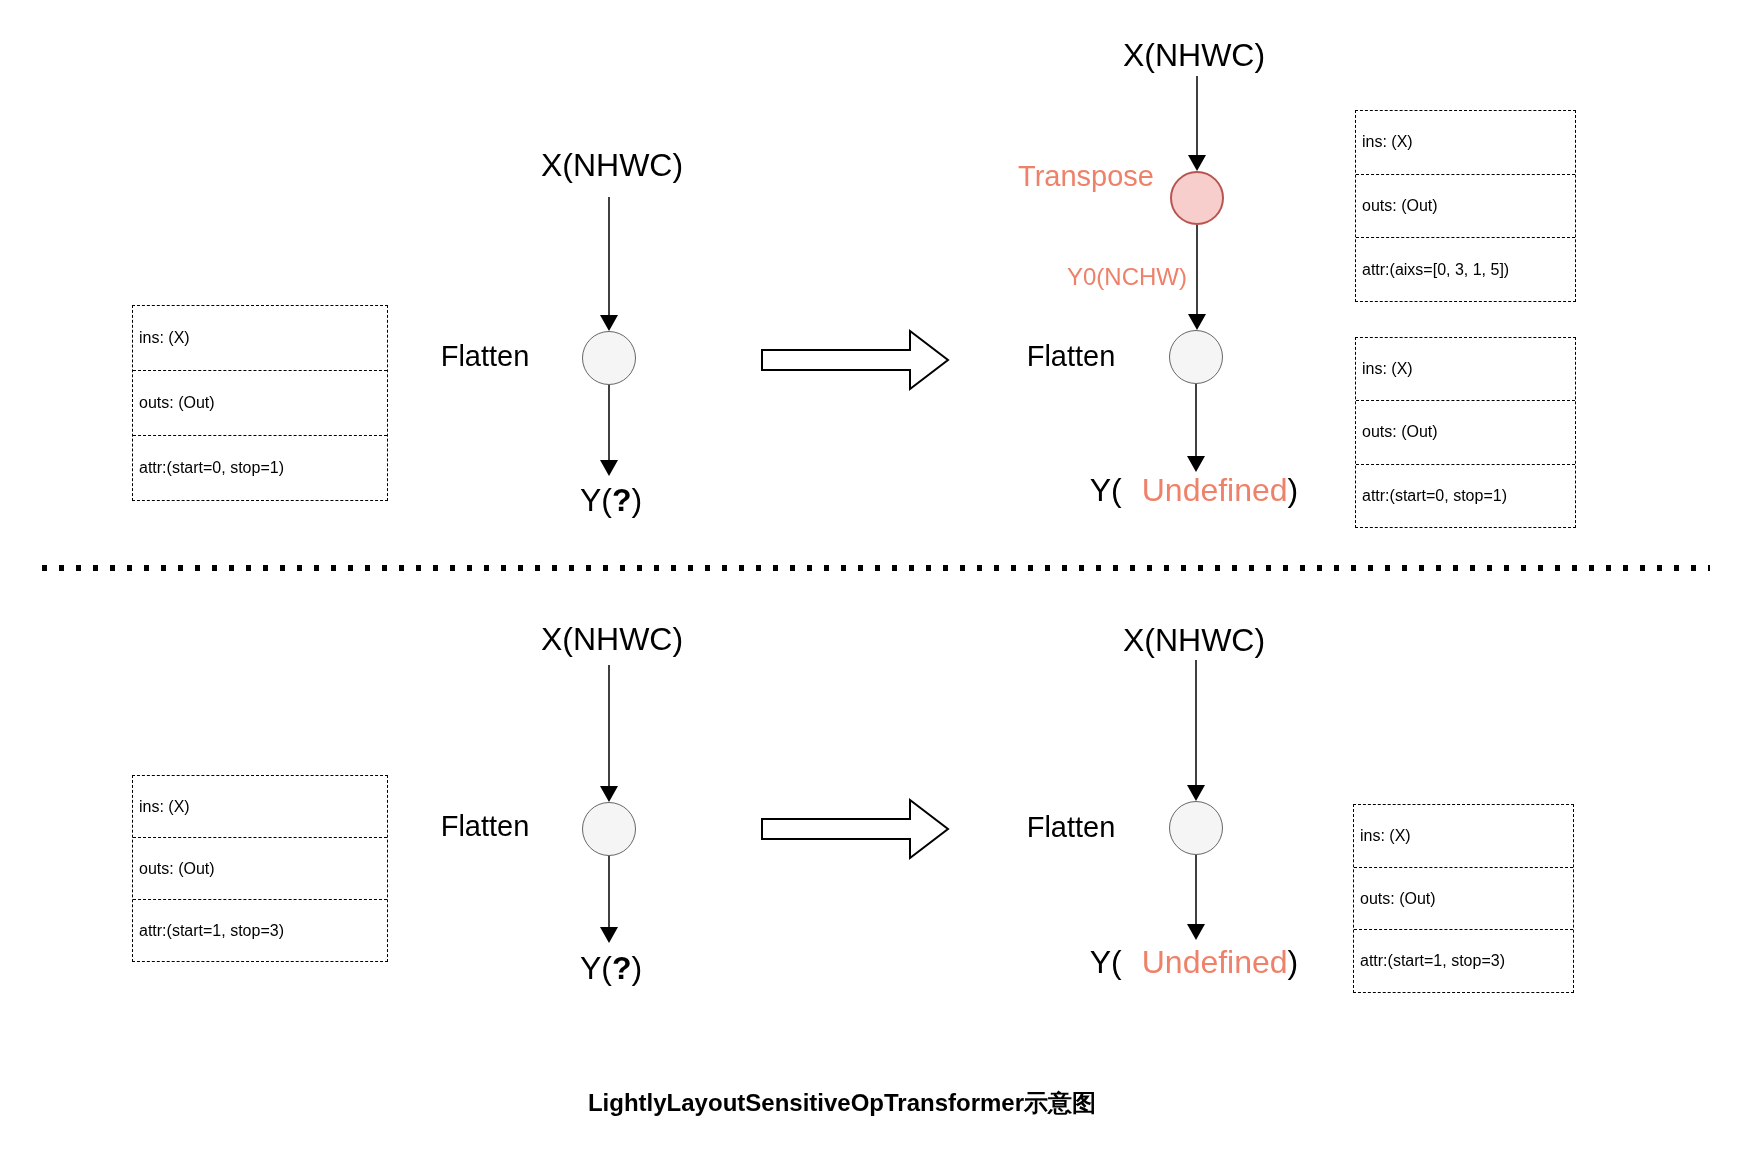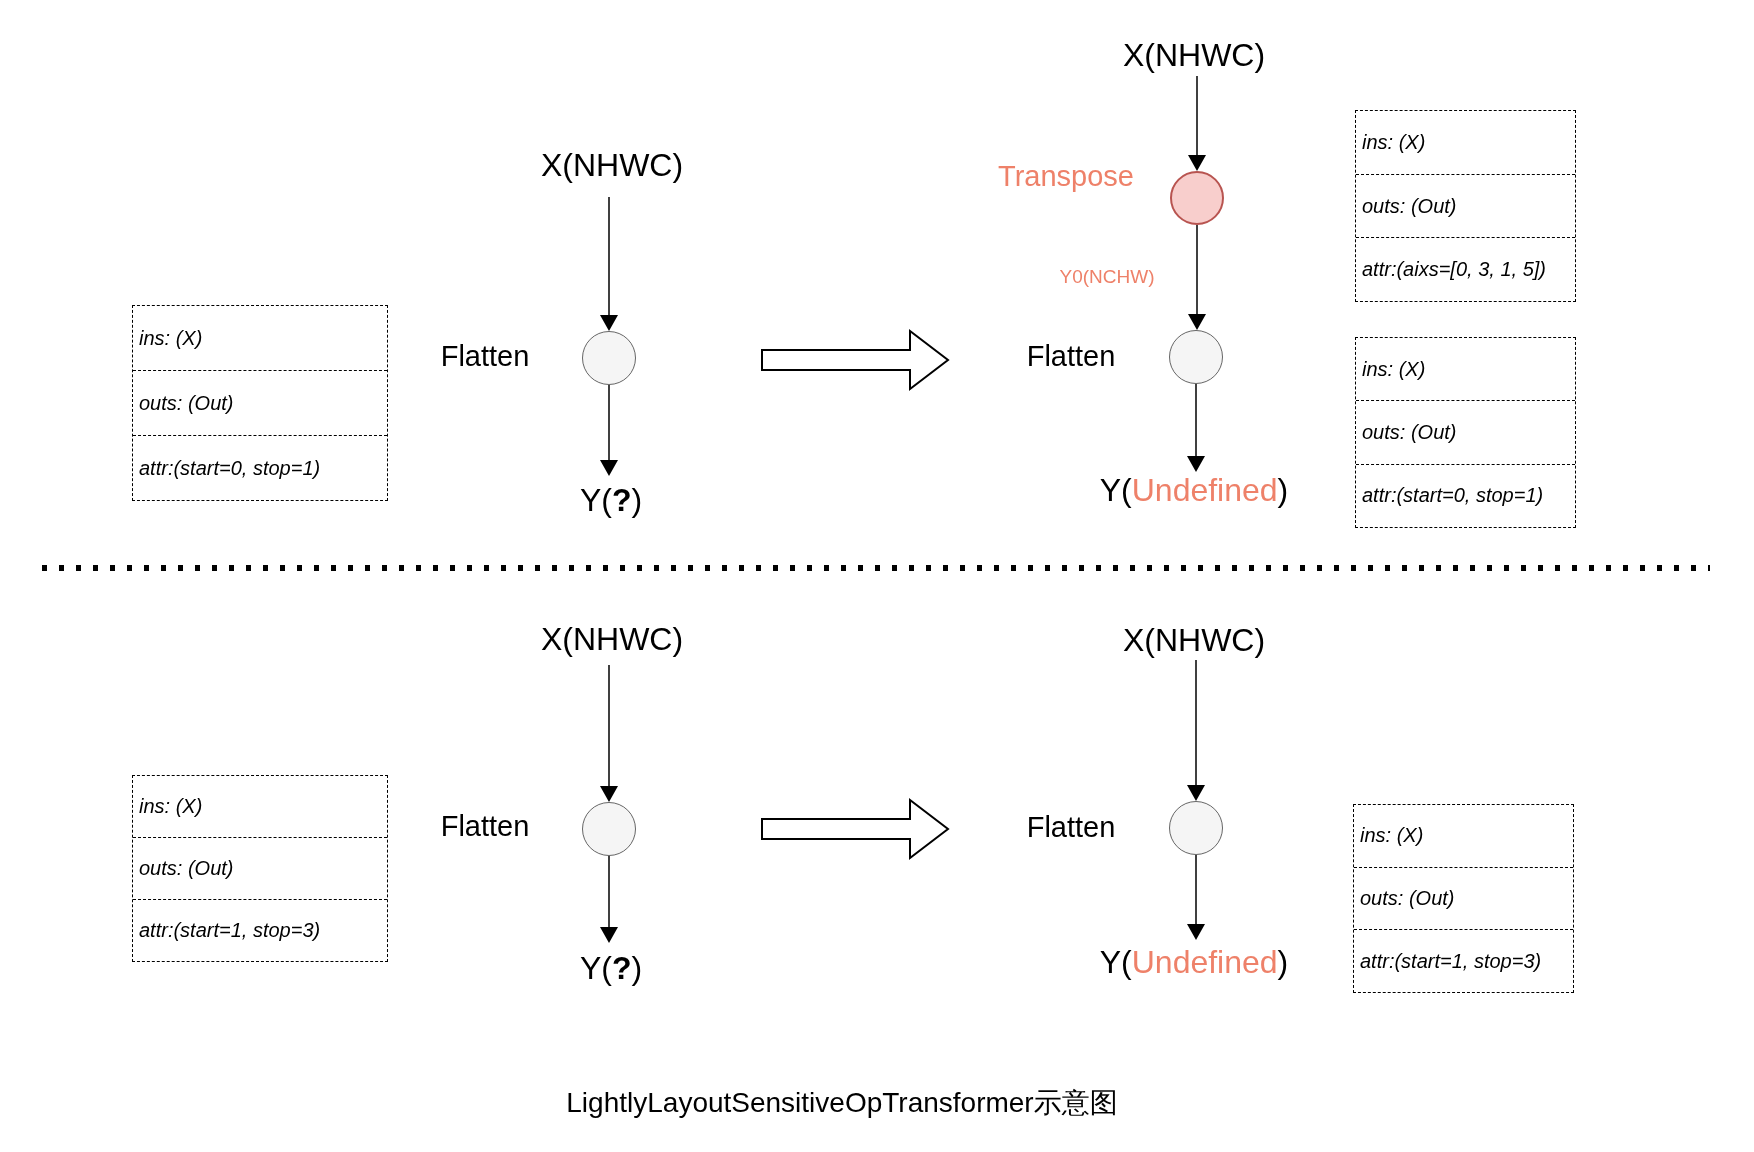--- a/index.html
+++ b/index.html
@@ -16,23 +16,23 @@
 
   
   .label {
     position: absolute;
     transform: translate(-50%, -50%);
     white-space: nowrap;
     line-height: 1.1;
   }
   .s26 { font-size: 32px; }
   .s29 { font-size: 29px; }
-  .s24 { font-size: 19px; }
+  .s24 { font-size: 24px; }
   .bold { font-weight: bold; }
-  .accent { color: var(--accent, #EE8169); }
+  .accent { color: var(--accent, #EE8169); margin-left: 20px; }
 
   
   .node {
     position: absolute;
     width: 54px;
     height: 54px;
     border-radius: 50%;
     box-sizing: border-box;
   }
   .node.gray { background: var(--node-fill, #F5F5F5); border: 1.6px solid var(--node-stroke, #666666); }
@@ -45,42 +45,41 @@
     border: 1.6px dashed #000;
     display: flex;
     flex-direction: column;
     background: transparent;
   }
   .attr-row {
     flex: 1;
     display: flex;
     align-items: center;
     padding-left: 6px;
-    font-size: 20px;
+    font-size: 16px;
     border-bottom: 1.6px dashed #000;
     white-space: nowrap;
-    font-style: italic;
   }
   .attr-row:last-child { border-bottom: none; }
 
   
   .divider {
     position: absolute;
     left: 42px;
     top: 565px;
     width: 1668px;
     height: 6px;
     background: repeating-linear-gradient(90deg, #000 0 5px, transparent 5px 17px);
   }
 
   .caption {
     position: absolute;
     transform: translate(-50%, -50%);
-    font-size: 28px;
-    font-weight: normal;
+    font-size: 24px;
+    font-weight: bold;
     white-space: nowrap;
   }
 
   svg .edge { stroke: #000; stroke-width: 1.5px; }
   svg .head { fill: #000; stroke: none; }
   svg .bigarrow { fill: #fff; stroke: #000; stroke-width: 2px; }
 </style>
 </head>
 <body>
 

